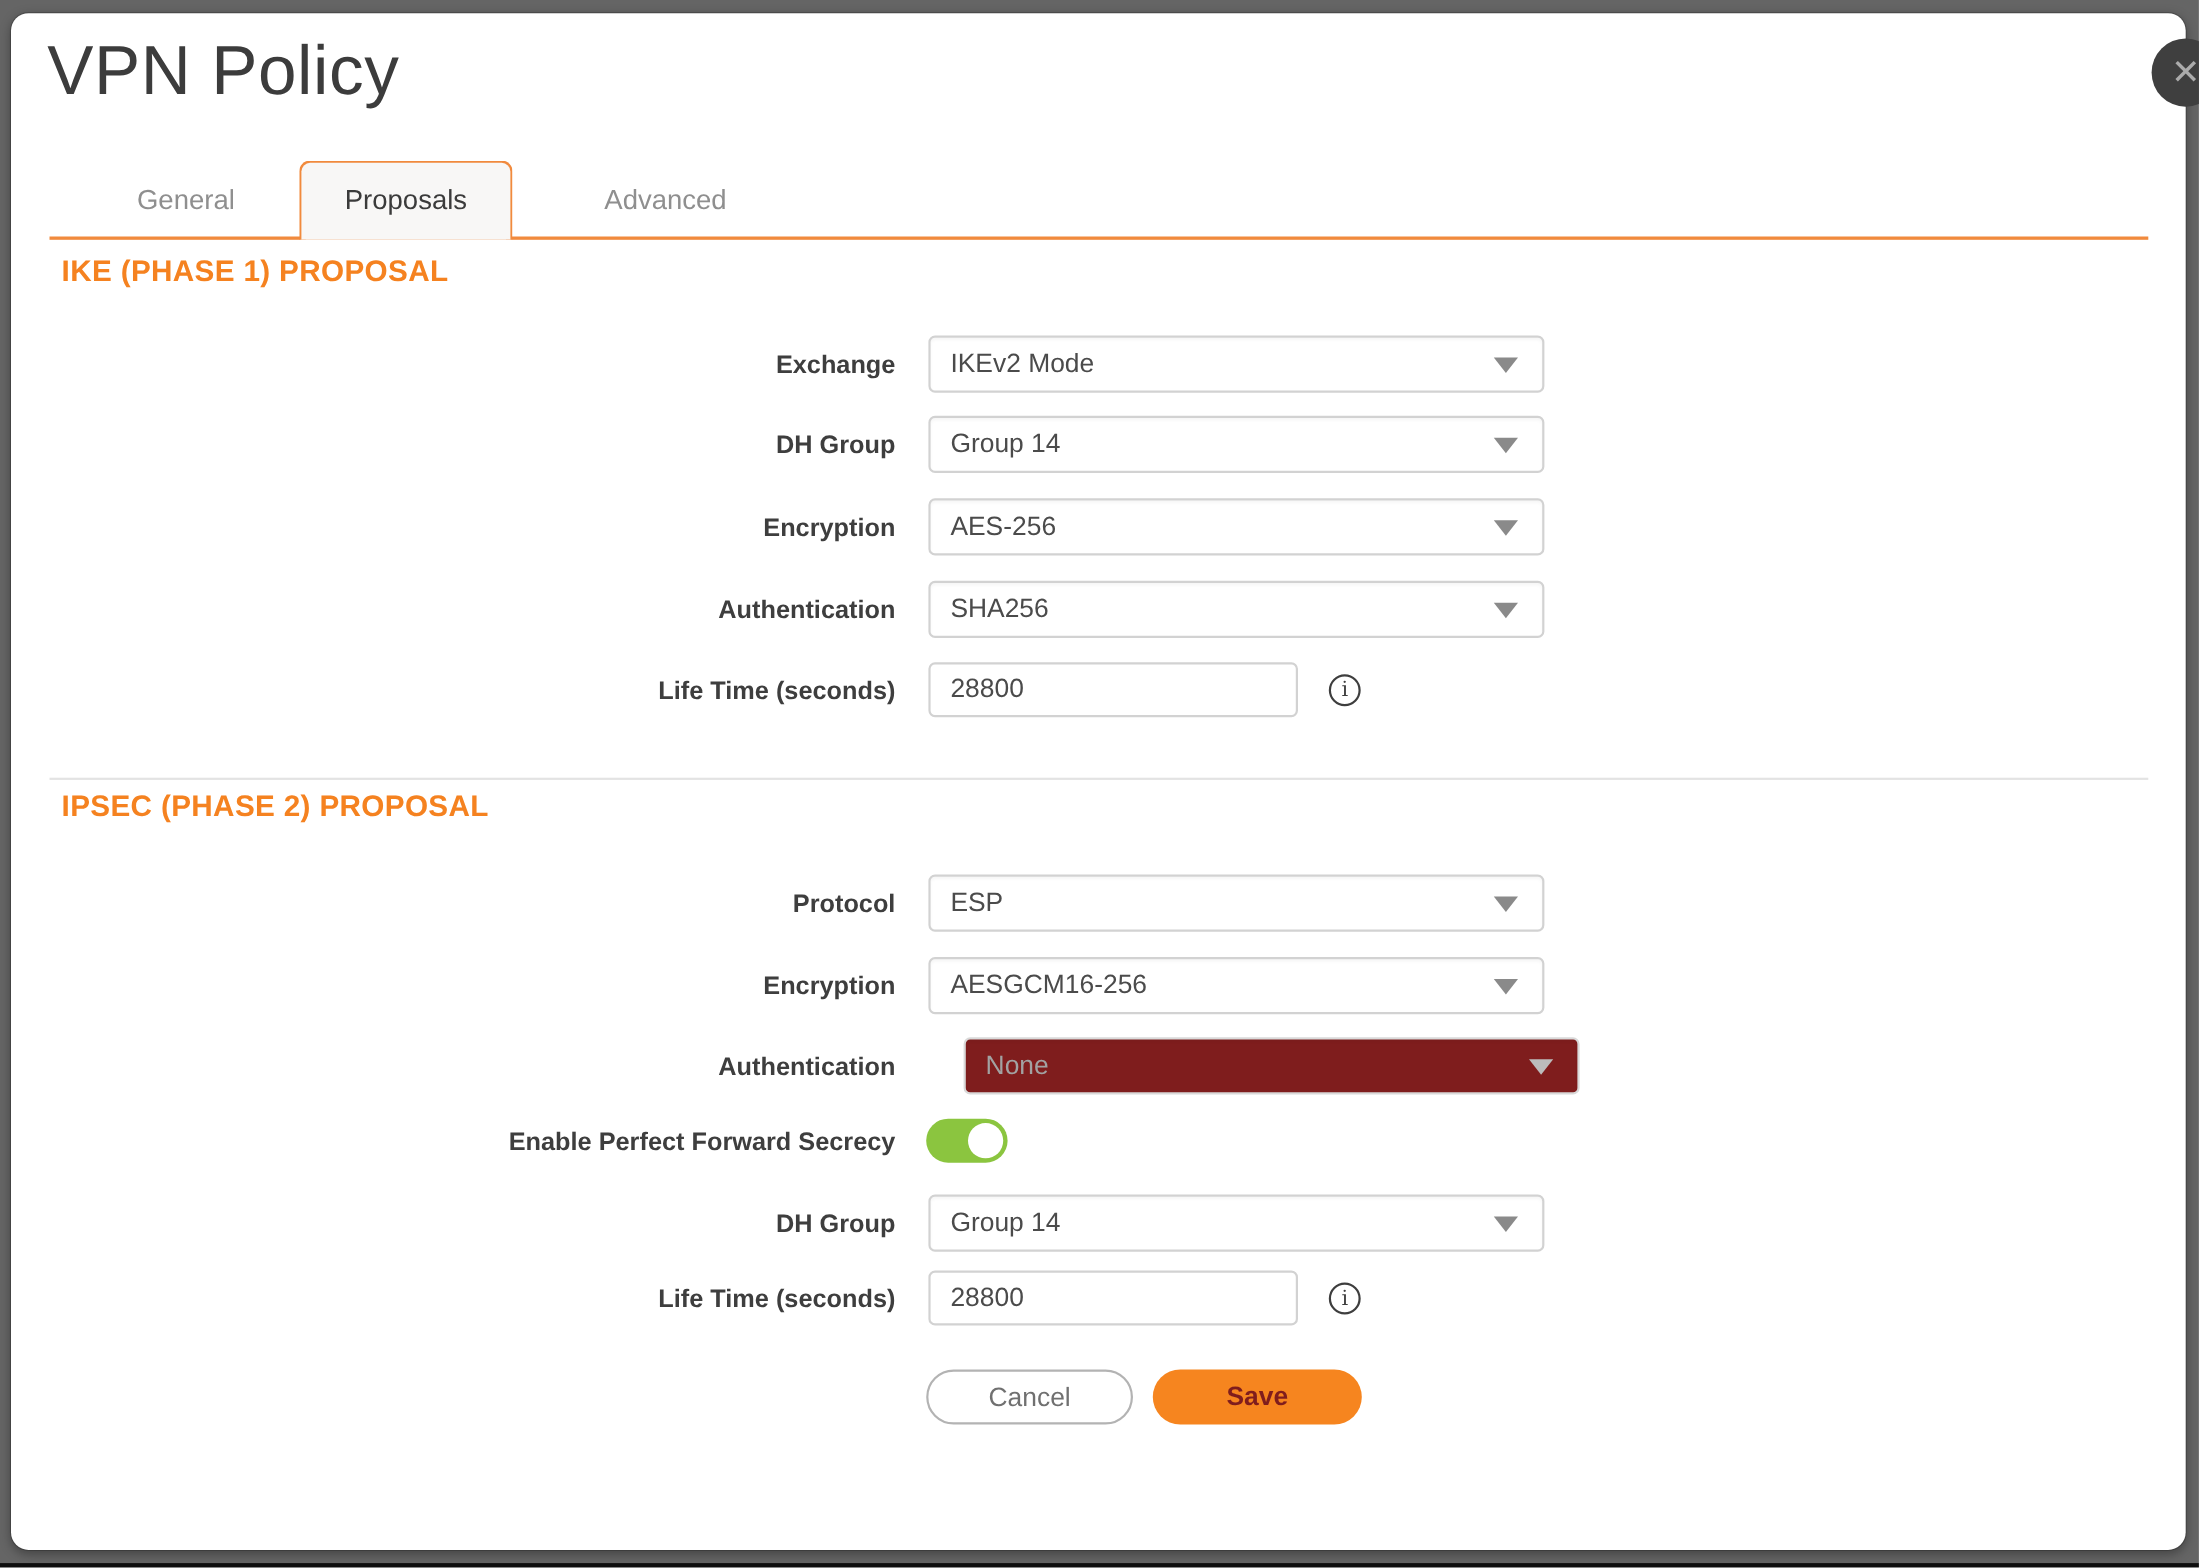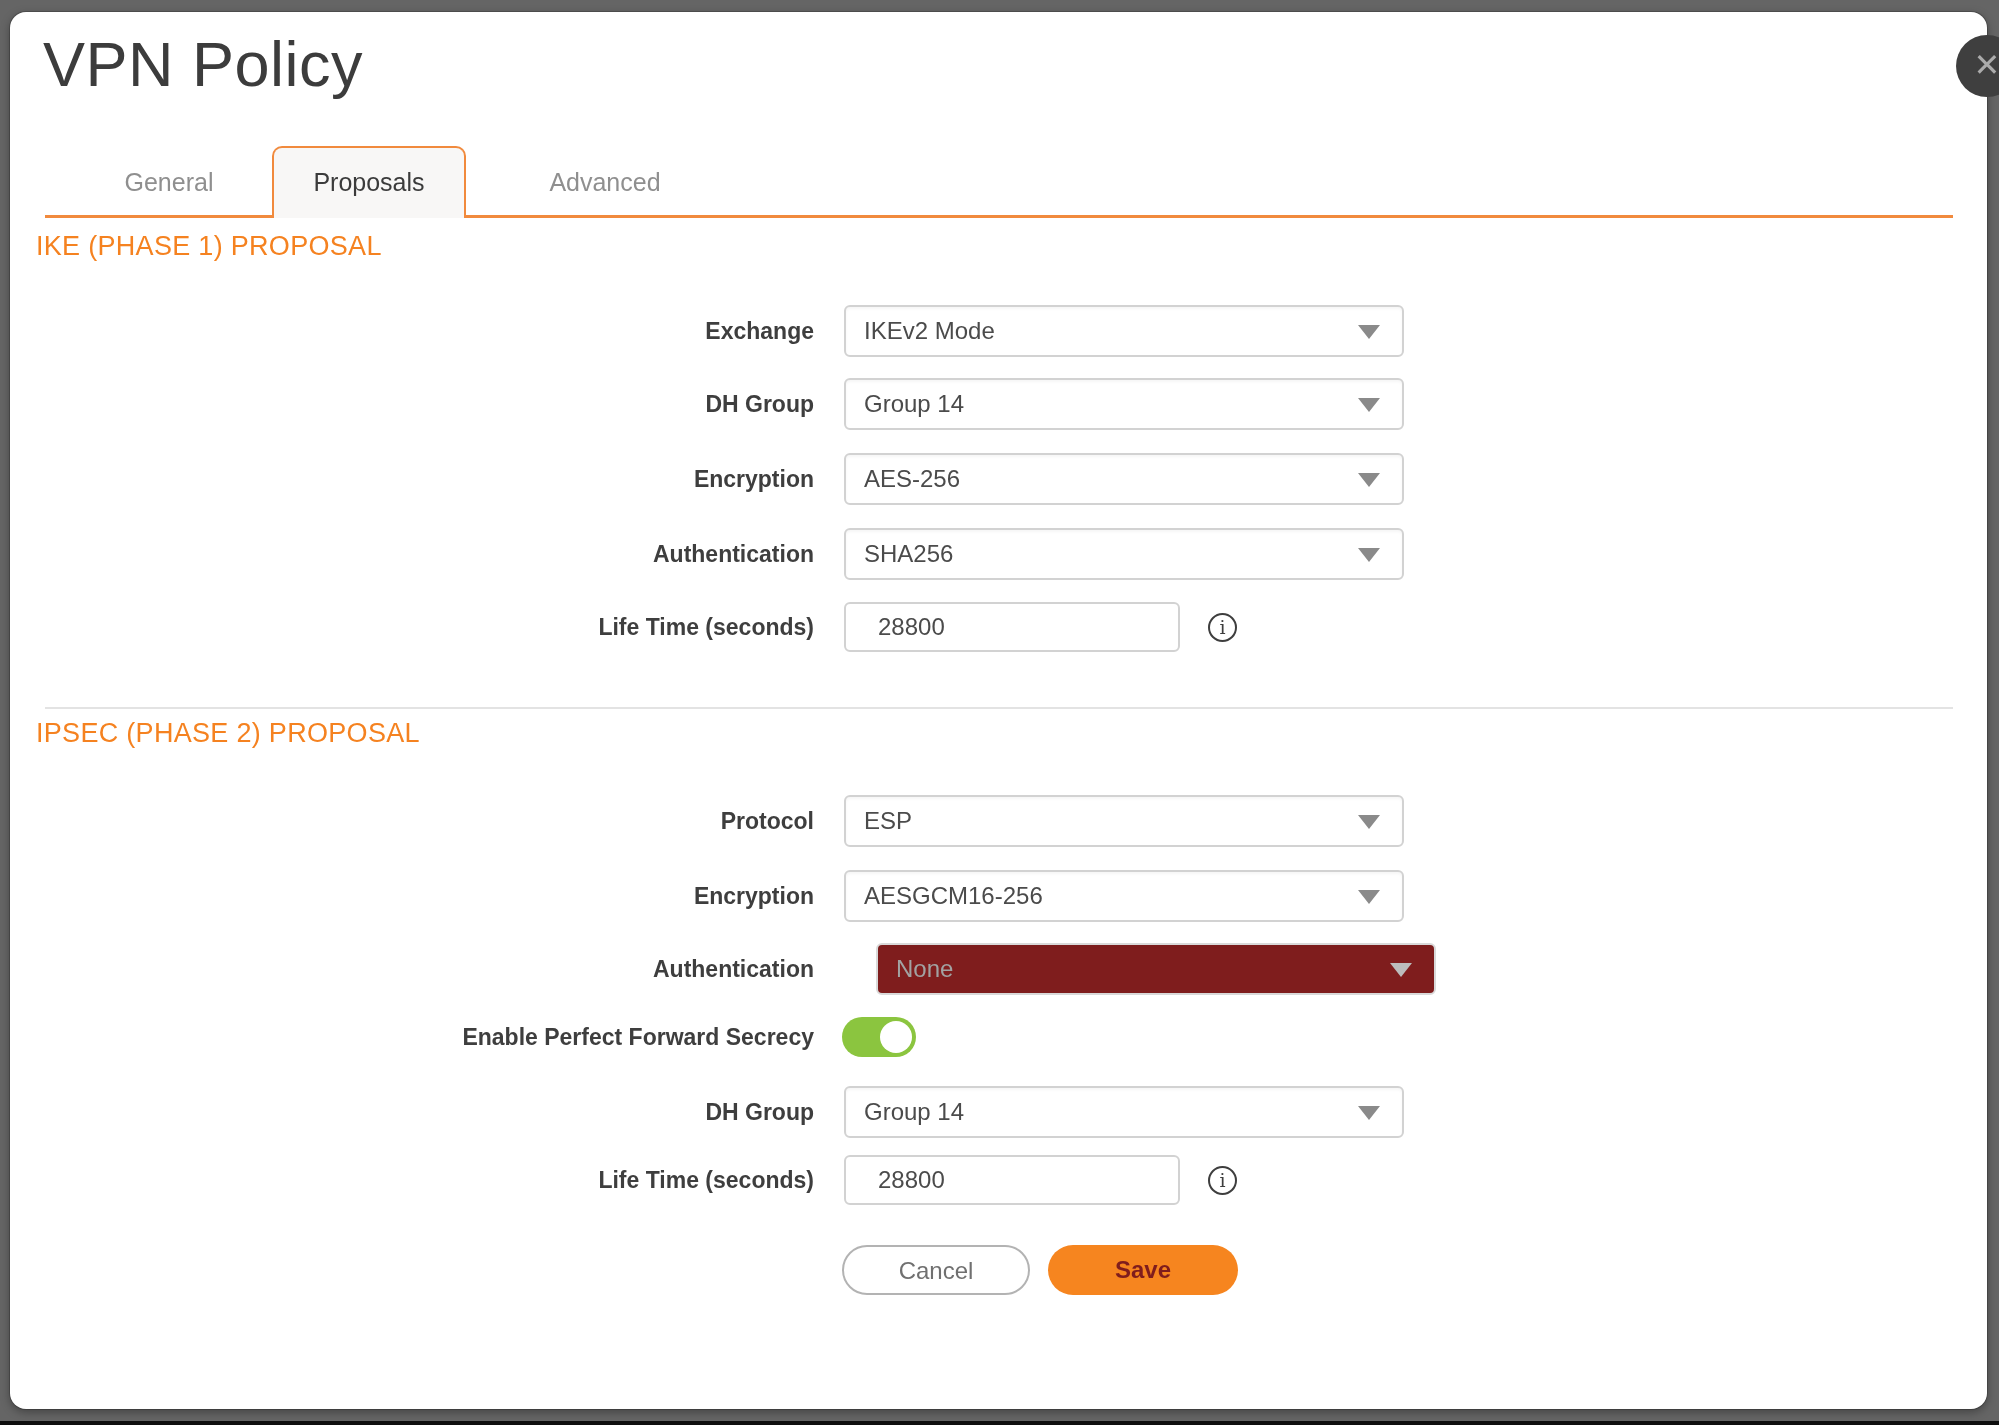--- a/index.html
+++ b/index.html
@@ -32,41 +32,41 @@
   .tab { position:absolute; top:146px; height:72px; line-height:72px; text-align:center;
          font-size:25px; color:#8f8f8f; cursor:pointer; z-index:1; }
   .tab.inactive-1 { left:92px;  width:154px; }
   .tab.inactive-2 { left:528px; width:154px; }
   .tab.active {
     left:272px; width:194px; color:#3b3b3b; background:#f8f7f6;
     border:2px solid #f18a3d; border-bottom:none; border-radius:10px 10px 0 0;
     line-height:68px; z-index:2;
   }
 
-  .section-header { position:absolute; left:36px; font-size:27px; font-weight:400; color:#f58220; letter-spacing:.3px; }
+  .section-header { position:absolute; left:56px; font-size:27px; font-weight:700; color:#f58220; letter-spacing:.3px; }
   .divider { position:absolute; left:45px; top:707px; width:1908px; height:2px; background:#e3e3e3; }
 
   
   .row { position:absolute; left:0; width:1999px; height:52px; }
   .lbl { position:absolute; left:0; top:0; width:814px; height:100%; text-align:right;
          font-weight:700; font-size:23px; color:#3e3e3e; display:flex; align-items:center; justify-content:flex-end; }
   .select-box {
     position:absolute; left:844px; top:0; width:560px; height:52px;
     background:#fff; border:2px solid #d2d2d2; border-radius:6px;
     font-size:24px; color:#4b4b4b; line-height:48px; padding-left:18px;
     box-shadow:inset 0 2px 3px rgba(0,0,0,.04); cursor:pointer;
   }
   .select-box.disabled { background:#7f1d1d; color:#a2a2a2; border-color:#d9d9d9; cursor:default;margin-left:32px; }
   .tri { position:absolute; right:22px; top:50%; margin-top:-6px; width:0; height:0;
          border-left:11px solid transparent; border-right:11px solid transparent; border-top:14px solid #8a8a8a; }
   .select-box.disabled .tri { border-top-color:#bcbcbc; }
   .input-box {
     position:absolute; left:844px; top:0; width:336px; height:50px;
     background:#fff; border:2px solid #d2d2d2; border-radius:6px;
-    font-size:24px; color:#4b4b4b; line-height:46px; padding-left:32px;
+    font-size:24px; color:#4b4b4b; line-height:46px; padding-left:18px;
     font-family:"Liberation Sans", sans-serif;
   }
   .info-icon {
     position:absolute; left:1208px; top:11px; width:29px; height:29px;
     border:2.5px solid #3e3e3e; border-radius:50%; color:#3e3e3e;
     font-family:"DejaVu Serif", serif; font-size:19px; line-height:25px; text-align:center; cursor:pointer;
   }
   .toggle {
     position:absolute; left:842px; top:0; width:74px; height:40px;
     border-radius:20px; background:#8bc53f; cursor:pointer;

